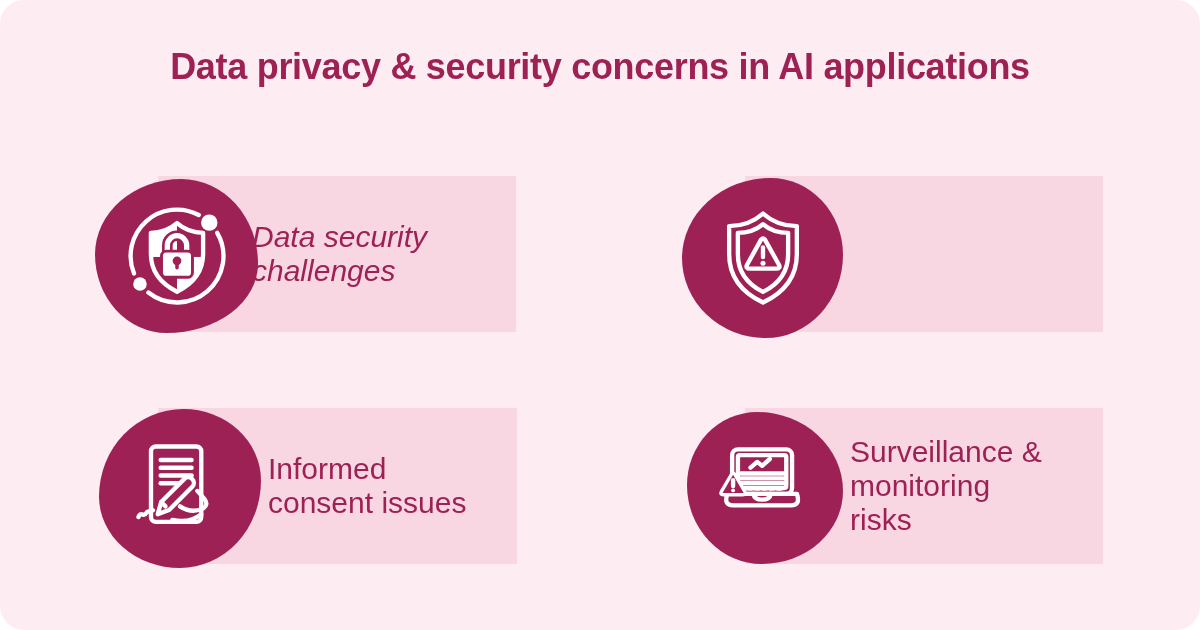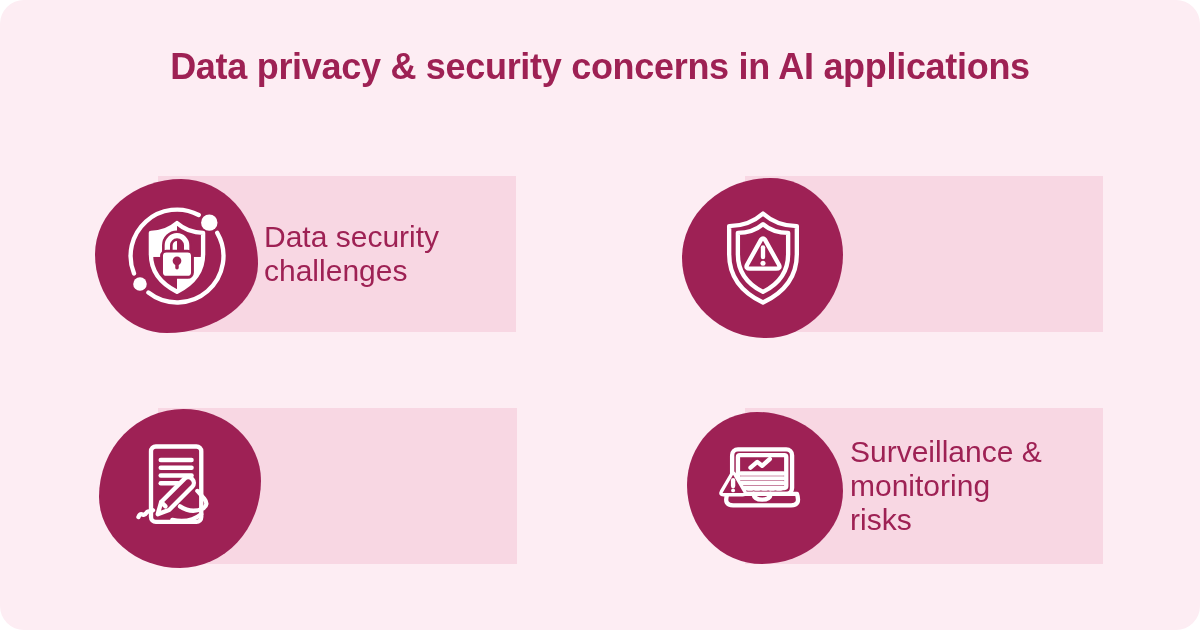--- a/index.html
+++ b/index.html
@@ -30,21 +30,21 @@
   .blob.tr{left:682px;top:178px;width:161px;height:160px;border-radius:55% 45% 48% 52% / 50% 48% 52% 50%;}
   .blob.bl{left:99px; top:409px;width:162px;height:159px;border-radius:52% 48% 50% 50% / 55% 45% 55% 45%;}
   .blob.br{left:687px;top:412px;width:156px;height:152px;border-radius:45% 55% 52% 48% / 48% 52% 48% 52%;}
   .blob svg{width:116px;height:116px;}
   .label{
     position:absolute;height:156px;
     display:flex;align-items:center;
     font-size:30px;line-height:34px;color:#9e2154;
     white-space:pre-line;
   }
-  .label.tl{left:264px;top:176px;width:245px;}
+  .label.tl{left:252px;top:176px;width:245px;font-style:italic;}
   .label.tr{left:852px;top:176px;width:250px;}
   .label.bl{left:268px;top:408px;width:245px;}
   .label.br{left:850px;top:408px;width:250px;}
   .ic{stroke:#ffffff;stroke-width:4.5;fill:none;stroke-linecap:round;stroke-linejoin:round;}
 </style>
 </head>
 <body>
 
 <div class="card">
 
@@ -94,20 +94,22 @@
       <line class="ic" x1="40" y1="38" x2="72" y2="38"></line>
       <line class="ic" x1="40" y1="46" x2="72" y2="46"></line>
       <line class="ic" x1="40" y1="54" x2="58" y2="54"></line>
       <path class="ic" stroke-width="4" d="M37 86 L40.5 73.5 L64.5 49.5 A5.8 5.8 0 0 1 72.7 57.7 L48.7 81.7 Z"></path>
       <line class="ic" stroke-width="3" x1="40.5" y1="73.5" x2="45" y2="78"></line>
       <path class="ic" stroke-width="4" d="M60 78 q12 8 24 2 q6 -4 1 -10 l-7 -8"></path>
       <path class="ic" stroke-width="4" d="M52 92 q18 4 30 -6"></path>
       <path class="ic" stroke-width="3.5" d="M17 89 c3 -7 5 1 8 -4 c2 -4 4 0 7 -3"></path>
     </svg>
   </div>
+  <div class="label bl">Informed
+consent issues</div>
 
   <div class="panel br"></div>
   <div class="blob br">
     <svg viewBox="0 0 120 120">
       <rect class="ic" x="26" y="20" width="62" height="46" rx="6"></rect>
       <rect class="ic" stroke-width="3" x="32" y="26" width="50" height="34" rx="2"></rect>
       <path class="ic" stroke-width="3.5" d="M45 39 l7 -6 5 4 8 -7"></path>
       <line class="ic" stroke-width="3" x1="35" y1="45" x2="79" y2="45"></line>
       <line class="ic" stroke-width="3" x1="35" y1="50" x2="79" y2="50"></line>
       <line class="ic" stroke-width="3" x1="35" y1="55" x2="79" y2="55"></line>

